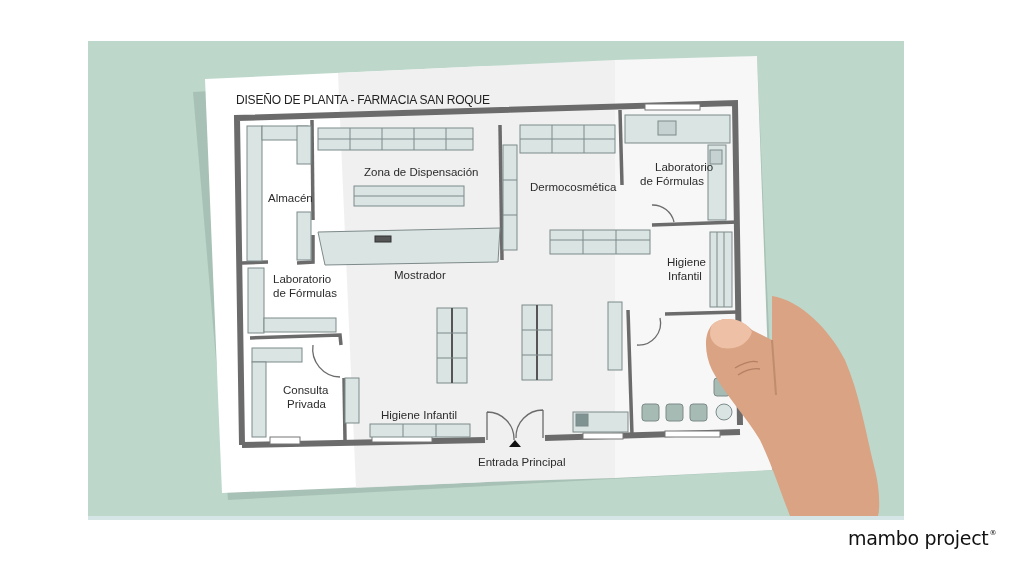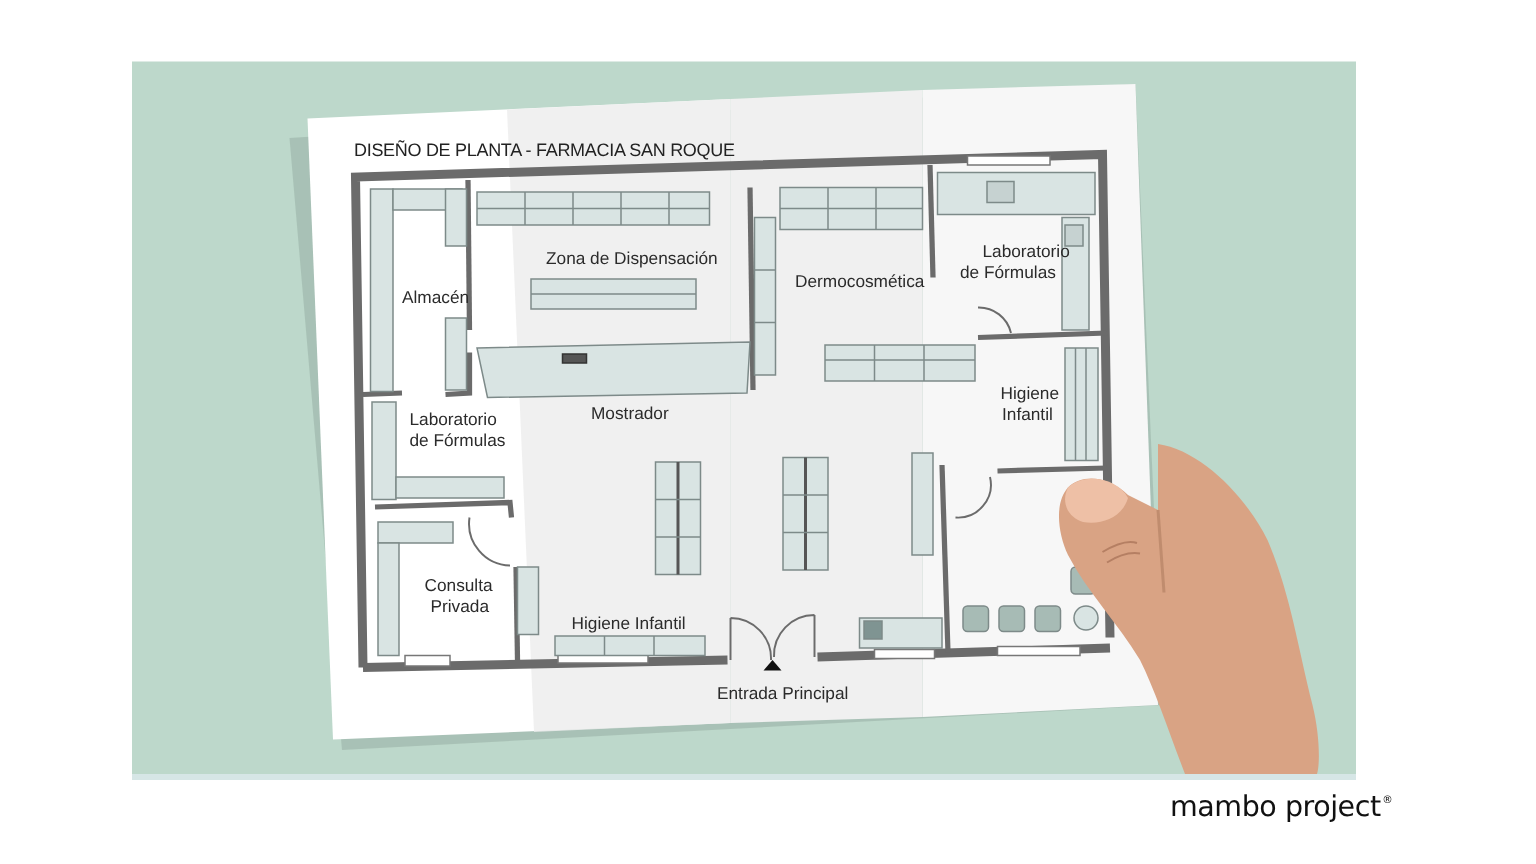--- a/index.html
+++ b/index.html
@@ -17,21 +17,21 @@
       background: #d6e6e6;
     }
     svg.scene { position: absolute; left: 0; top: 0; }
     .lbl {
       font-family: "Liberation Sans", sans-serif;
       font-size: 11.5px; fill: #2b2b2b;
       transform-origin: center;
     }
     .title { font-size: 12px; fill: #222; font-weight: normal; letter-spacing: -0.2px; }
     .brand {
-      position: absolute; left: 780px; top: 527px;
+      position: absolute; left: 848px; top: 527px;
       font-family: "DejaVu Sans", sans-serif; font-size: 19px; color: #111;
       letter-spacing: -0.3px;
     }
     .brand sup { font-size: 7px; vertical-align: top; position: relative; top: 2px; margin-left: 1px; }
   </style>
 </head>
 <body>
 
 <div class="panel"></div>
 <div class="panel-strip"></div>

